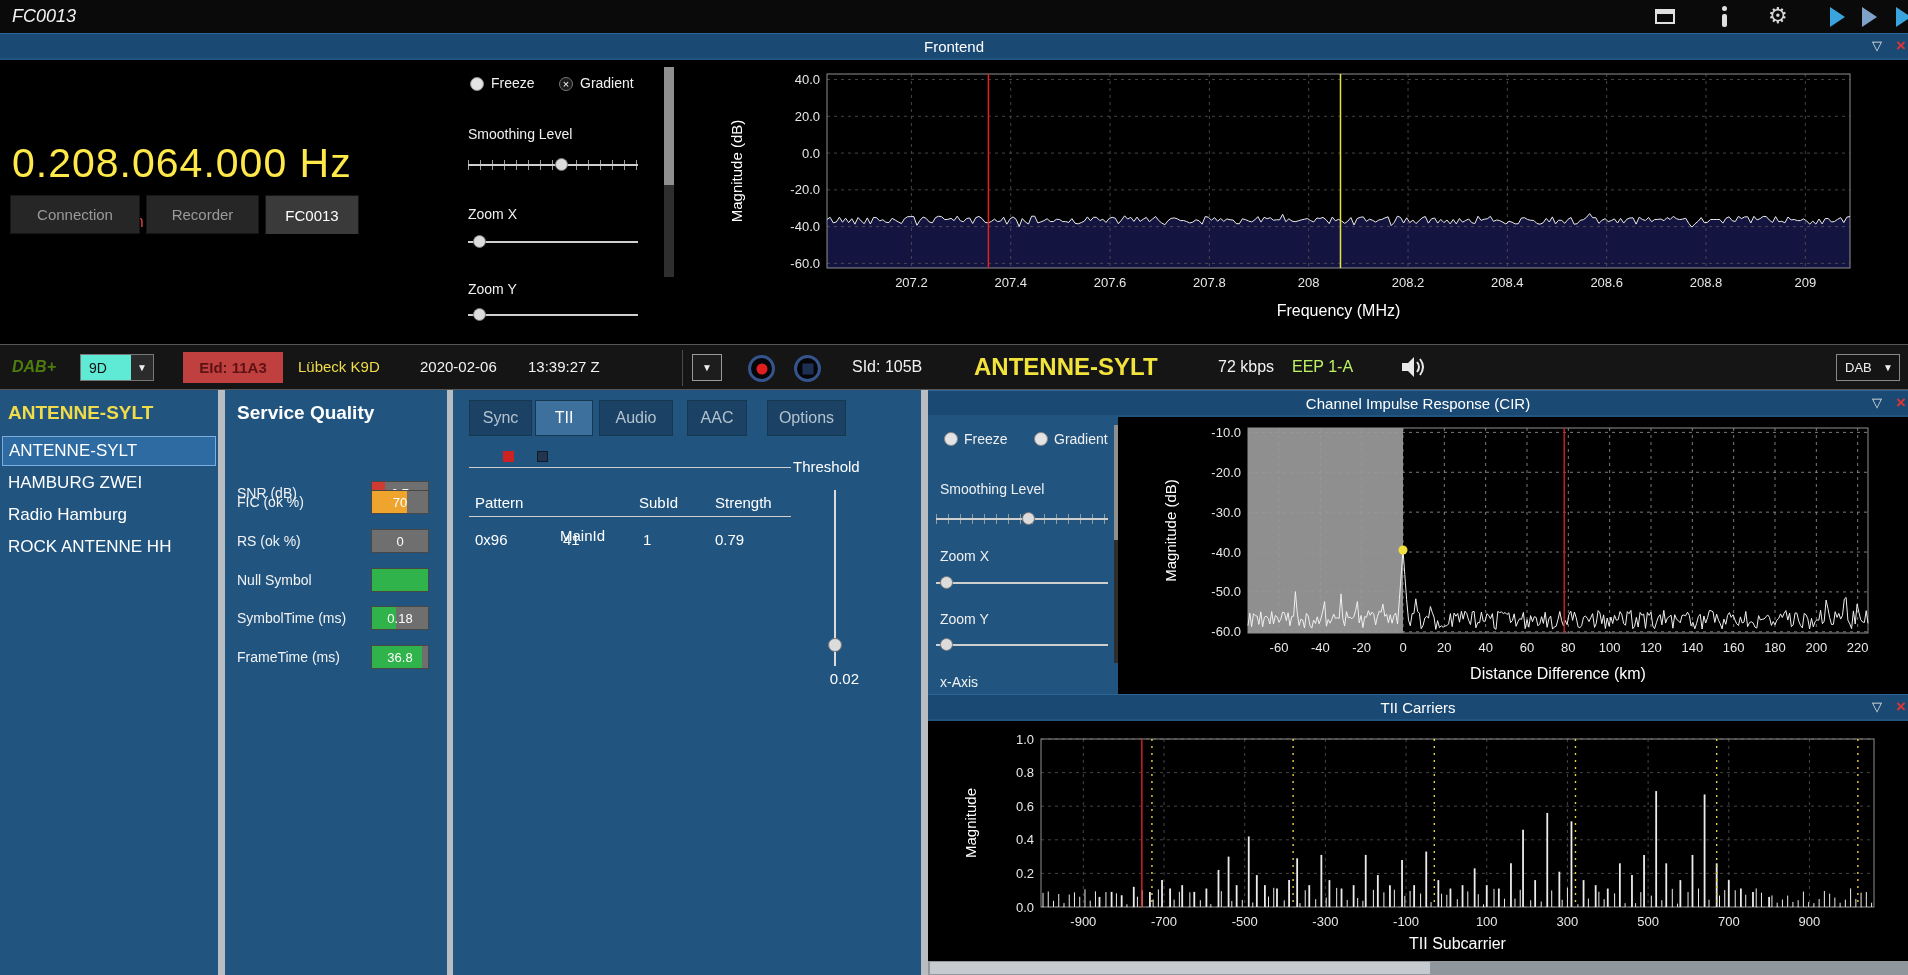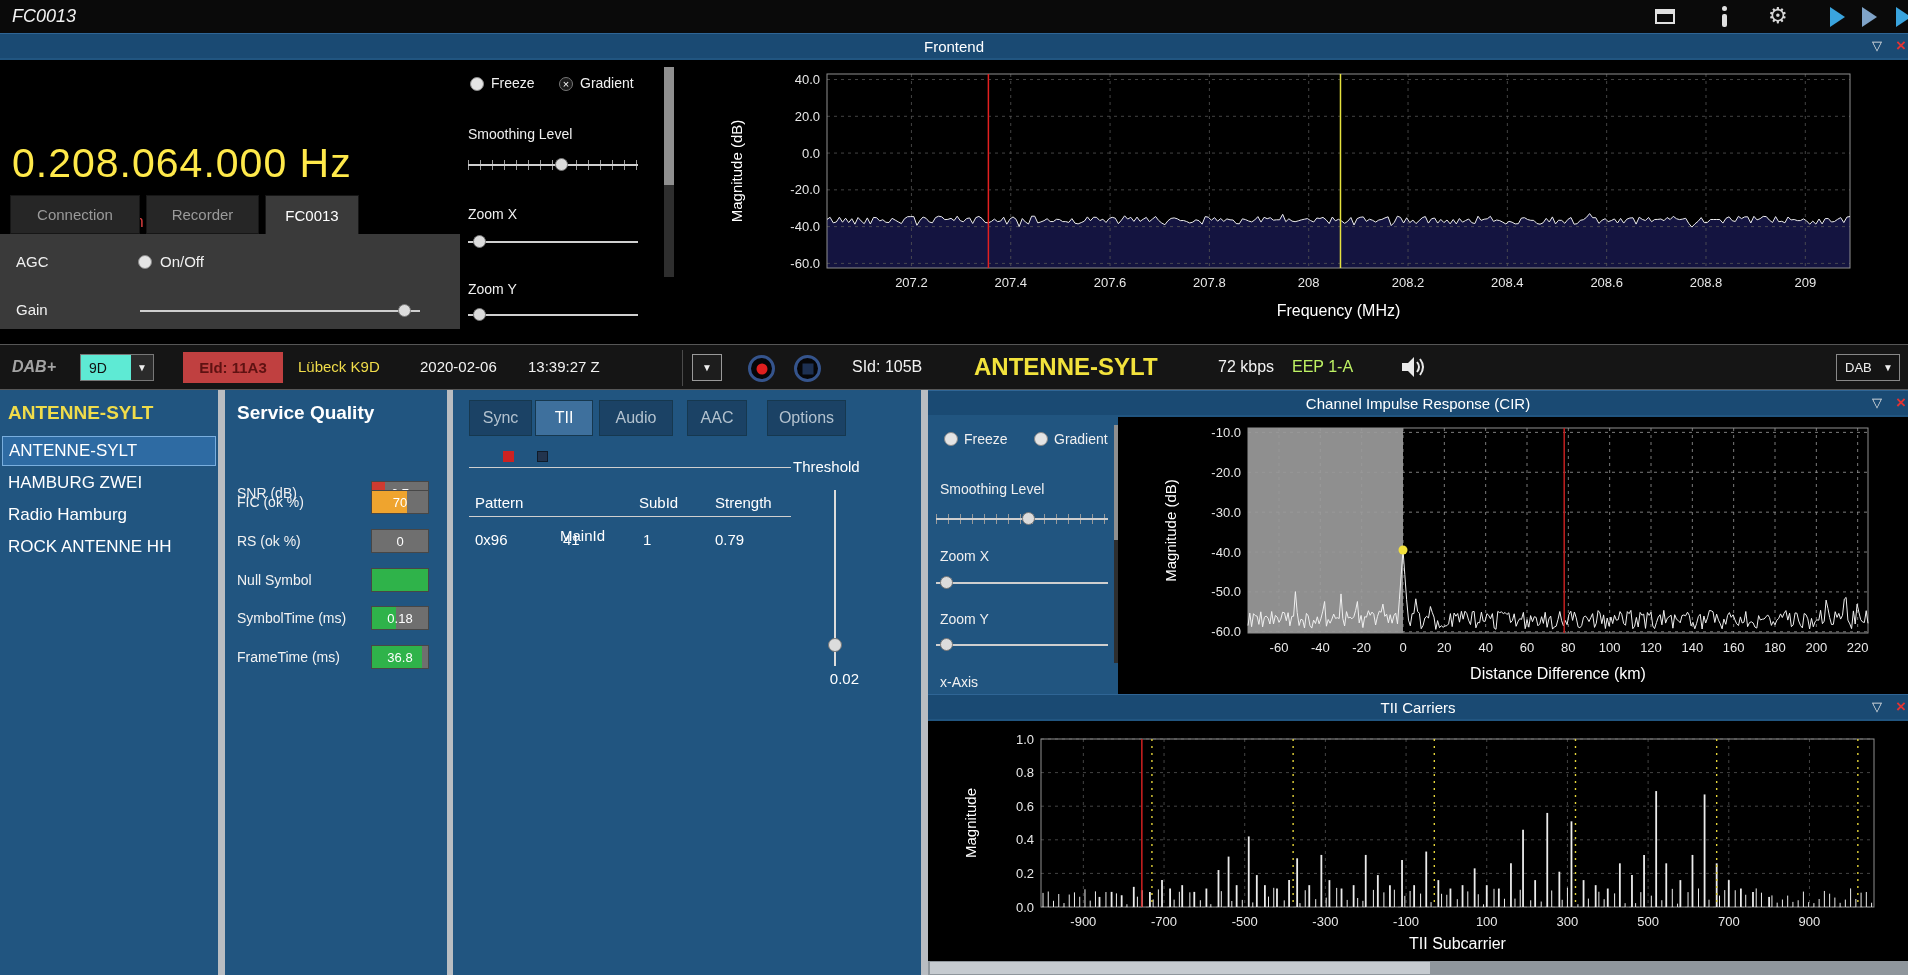--- a/index.html
+++ b/index.html
@@ -51,21 +51,21 @@
 
   
   .vscroll{position:absolute;background:#2e2e2e;}
   .vscroll .vthumb{position:absolute;left:0;width:100%;background:#8f8f8f;}
   .hscroll{position:absolute;background:#8f969c;}
   .hscroll .hthumb{position:absolute;top:1px;height:12px;background:#c6cbd0;}
 
   
   #dab-bar{position:absolute;left:0;top:344px;width:1908px;height:46px;background:#151515;
            border-top:1px solid #565656;border-bottom:1px solid #565656;}
-  .dab-mode{position:absolute;left:12px;top:13px;font-size:16px;font-style:italic;font-weight:bold;color:#a3a3a3;}
+  .dab-mode{position:absolute;left:12px;top:13px;font-size:16px;font-style:italic;font-weight:bold;color:#4d7c0f;}
   .combo{position:absolute;height:27px;background:#5eead4;color:#111;display:flex;align-items:center;
          justify-content:space-between;padding-left:8px;border:1px solid #777;font-size:14px;}
   .combo .combo-arrow{width:22px;height:100%;background:#2b2b2b;color:#eee;font-size:10px;
          display:flex;align-items:center;justify-content:center;}
   .combo-dark{background:#141414;color:#eee;font-size:13px;}
   .combo-dark .combo-arrow{background:transparent;}
   .drop-btn{position:absolute;width:30px;height:27px;background:#1d1d1d;border:1px solid #999;color:#eee;
             font-size:10px;display:flex;align-items:center;justify-content:center;}
   .eid-badge{position:absolute;background:#c04040;color:#5e1212;font-size:15px;font-weight:bold;
              display:flex;align-items:center;justify-content:center;}
@@ -130,30 +130,20 @@
     <div class="ftab" style="left:10px;width:130px;">
       <span>Connection</span>
       </div>
     <div class="ftab" style="left:146px;width:113px;">
       <span>Recorder</span>
       </div>
     <div class="ftab active" style="left:265px;width:94px;">
       <span>FC0013</span>
       </div>
 
-    <div class="fc-panel">
-      <span class="ctl-label" style="left:16px;top:19px;">AGC</span>
-      <span class="radio" style="left:138px;top:21px;"></span>
-      <span class="ctl-label" style="left:160px;top:19px;">On/Off</span>
-      <span class="ctl-label" style="left:16px;top:67px;">Gain</span>
-      <div class="hslider" style="left:140px;top:70px;width:280px;">
-        <div class="track"></div>
-        <div class="thumb" style="left:258px;"></div>
-      </div>
-    </div>
 
     <span class="radio" style="left:470px;top:17px;"></span>
     <span class="ctl-label-sm" style="left:491px;top:15px;">Freeze</span>
     <span class="radio radio-sel" style="left:559px;top:17px;">×</span>
     <span class="ctl-label-sm" style="left:580px;top:15px;">Gradient</span>
 
     <span class="ctl-label-sm" style="left:468px;top:66px;">Smoothing Level</span>
     <div class="hslider" style="left:468px;top:98px;width:170px;">
       <div class="ticks"></div>
       <div class="track"></div>

